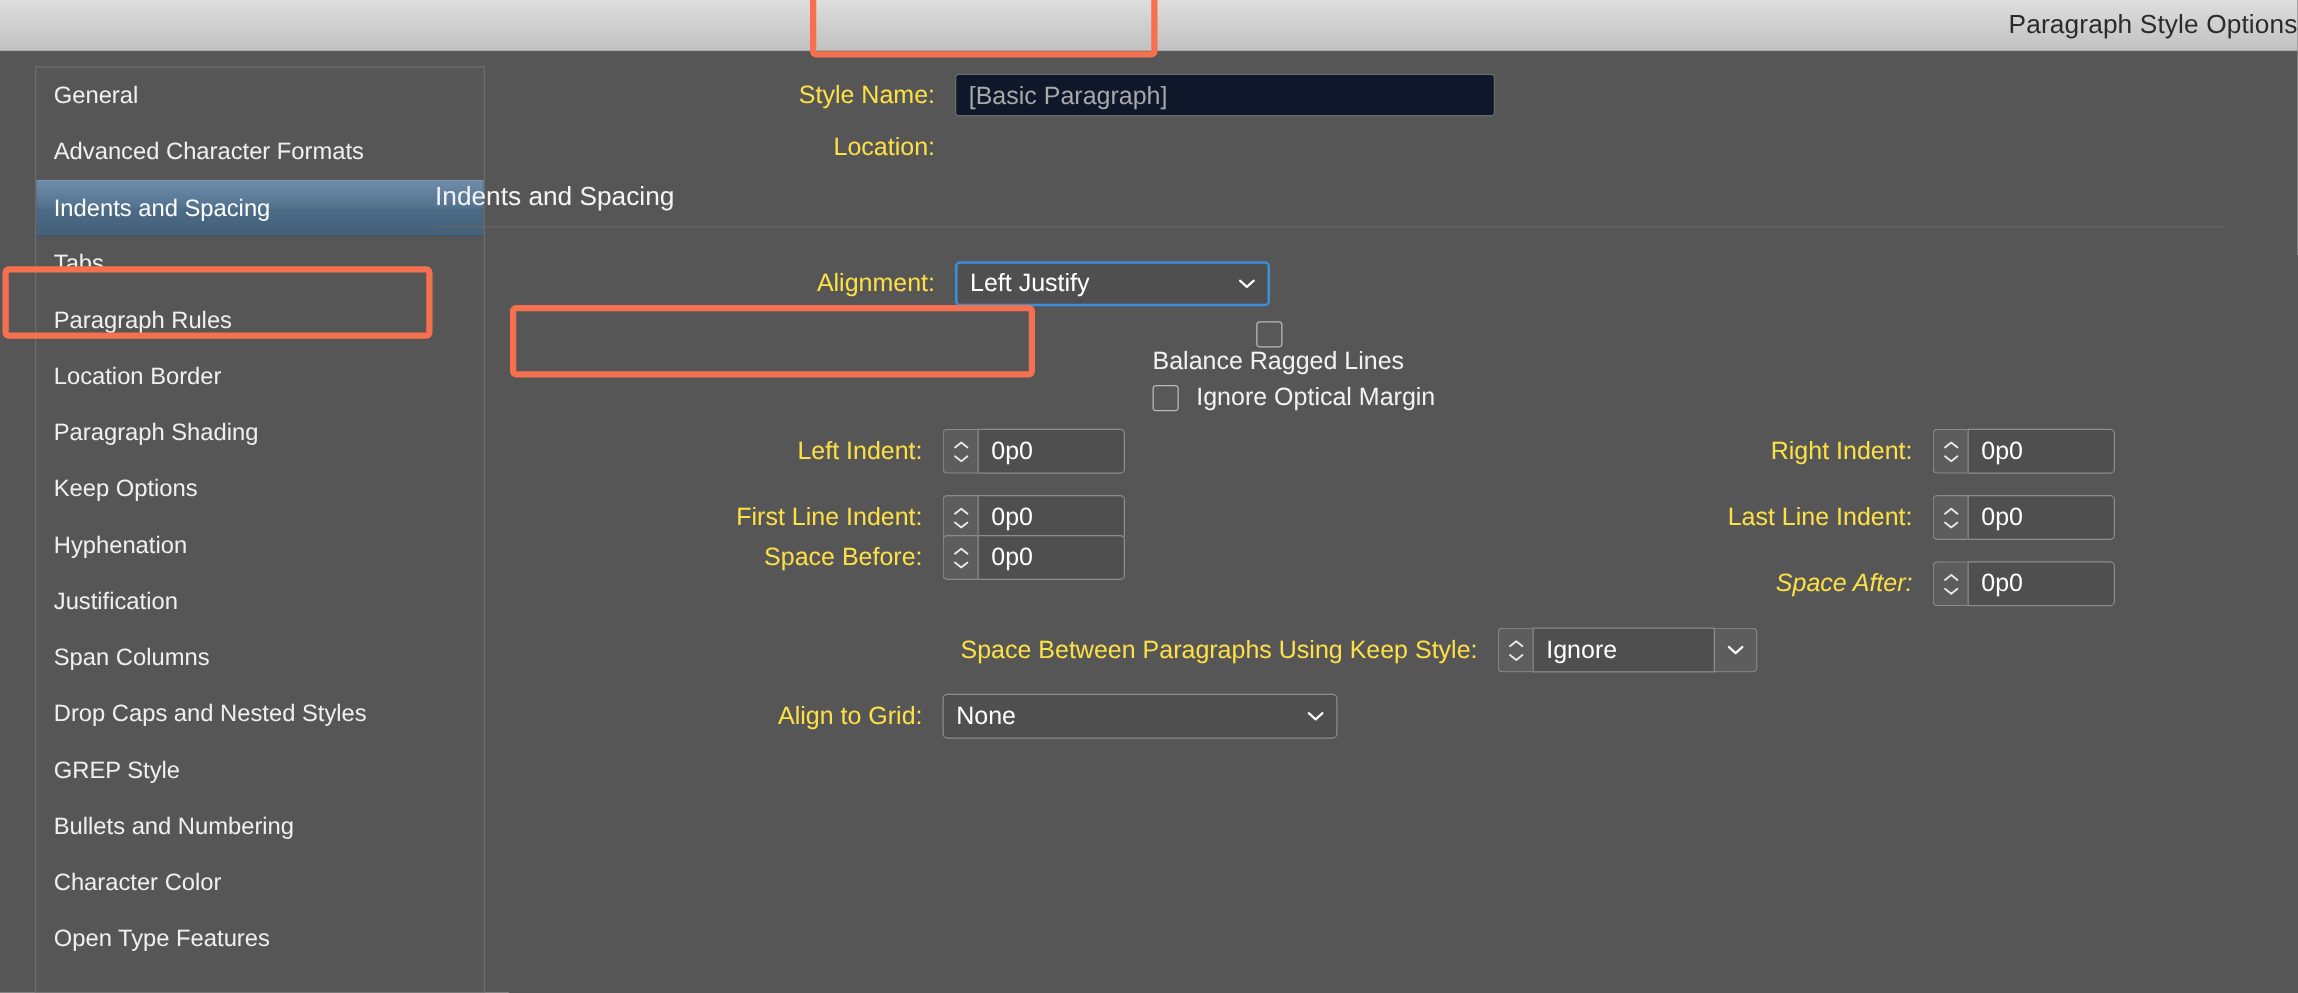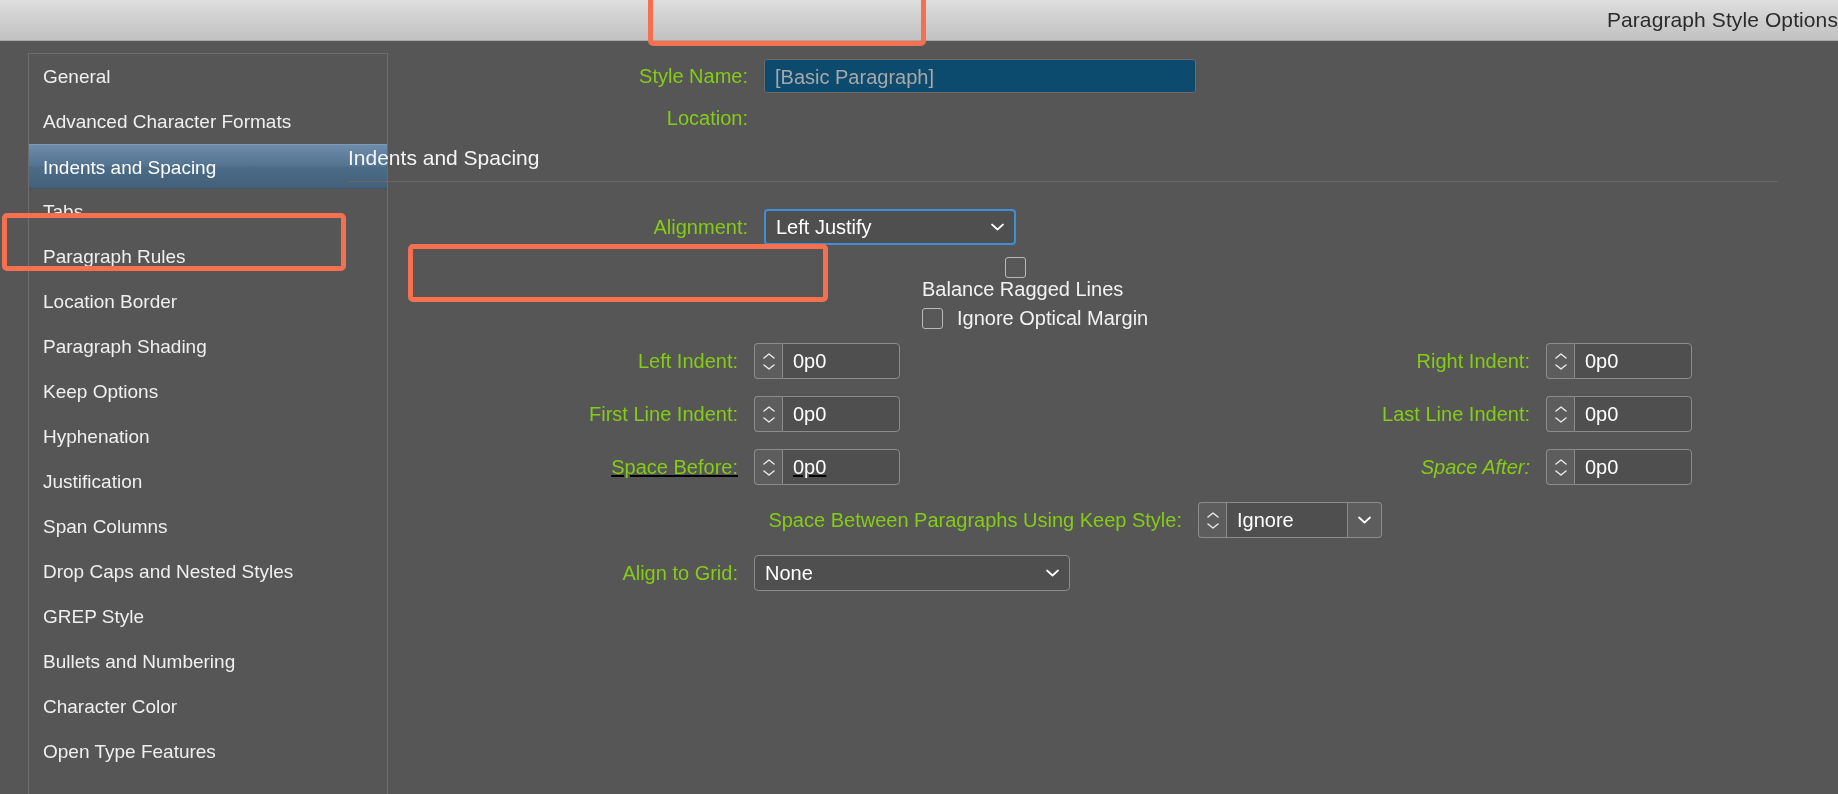--- a/index.html
+++ b/index.html
@@ -83,21 +83,21 @@
     width: 1448px;
     height: 753px;
   }
 
   .row {
     position: absolute;
     display: flex;
     align-items: center;
   }
   .field-label {
-    color: #84cc16;
+    color: #fde047;
     font-size: 20px;
     text-align: right;
     white-space: nowrap;
   }
   .section-title {
     position: absolute;
     color: #f4f4f4;
     font-size: 21px;
     left: -42px;
     top: 105px;
@@ -107,21 +107,21 @@
     position: absolute;
     left: -42px;
     top: 140px;
     width: 1430px;
     height: 1px;
     background: #676767;
   }
 
   
   .text-input {
-    background: #0c4a6e;
+    background: #0f172a;
     border: 1px solid #6b6b6b;
     border-radius: 3px;
     color: #a8a8a8;
     font-size: 20px;
     height: 34px;
     line-height: 34px;
     padding: 0 10px;
     box-sizing: border-box;
   }
 
@@ -347,21 +347,21 @@
                 <polyline points="1,5 6,1 11,5" fill="none" stroke="#e8e8e8" stroke-width="1.5" stroke-linecap="round" stroke-linejoin="round"></polyline>
               </svg>
             <svg class="chev-sm" viewBox="0 0 12 6">
                 <polyline points="1,1 6,5 11,1" fill="none" stroke="#e8e8e8" stroke-width="1.5" stroke-linecap="round" stroke-linejoin="round"></polyline>
               </svg>
           </div>
           <div class="numinput" style="width:118px;">0p0</div>
         </div>
       </div>
 
-      <div class="row" style="left:-42px; top:408px;text-decoration:underline;">
+      <div class="row" style="left:-42px; top:387px;">
         <div class="field-label" style="width:390px;">Space Before:</div>
         <div class="numfield" style="margin-left:16px;">
           <div class="stepper">
             <svg class="chev-sm" viewBox="0 0 12 6">
                 <polyline points="1,5 6,1 11,5" fill="none" stroke="#e8e8e8" stroke-width="1.5" stroke-linecap="round" stroke-linejoin="round"></polyline>
               </svg>
             <svg class="chev-sm" viewBox="0 0 12 6">
                 <polyline points="1,1 6,5 11,1" fill="none" stroke="#e8e8e8" stroke-width="1.5" stroke-linecap="round" stroke-linejoin="round"></polyline>
               </svg>
           </div>
@@ -388,21 +388,21 @@
         <div class="field-label" style="width:522px;">Space Between Paragraphs Using Keep Style:</div>
         <div class="numfield" style="margin-left:16px;">
           <div class="stepper">
             <svg class="chev-sm" viewBox="0 0 12 6">
                 <polyline points="1,5 6,1 11,5" fill="none" stroke="#e8e8e8" stroke-width="1.5" stroke-linecap="round" stroke-linejoin="round"></polyline>
               </svg>
             <svg class="chev-sm" viewBox="0 0 12 6">
                 <polyline points="1,1 6,5 11,1" fill="none" stroke="#e8e8e8" stroke-width="1.5" stroke-linecap="round" stroke-linejoin="round"></polyline>
               </svg>
           </div>
-          <div class="numinput" style="width:122px; border-radius:0;">Ignore</div>
+          <div class="numinput" style="width:146px; border-radius:0;">Ignore</div>
           <div class="combo-btn">
             <svg style="width:13px;height:8px;" viewBox="0 0 13 8">
                 <polyline points="1,1.5 6.5,6.5 12,1.5" fill="none" stroke="#ffffff" stroke-width="1.7" stroke-linecap="round" stroke-linejoin="round"></polyline>
               </svg>
           </div>
         </div>
       </div>
 
       <div class="row" style="left:-42px; top:514px;">
         <div class="field-label" style="width:390px;">Align to Grid:</div>

